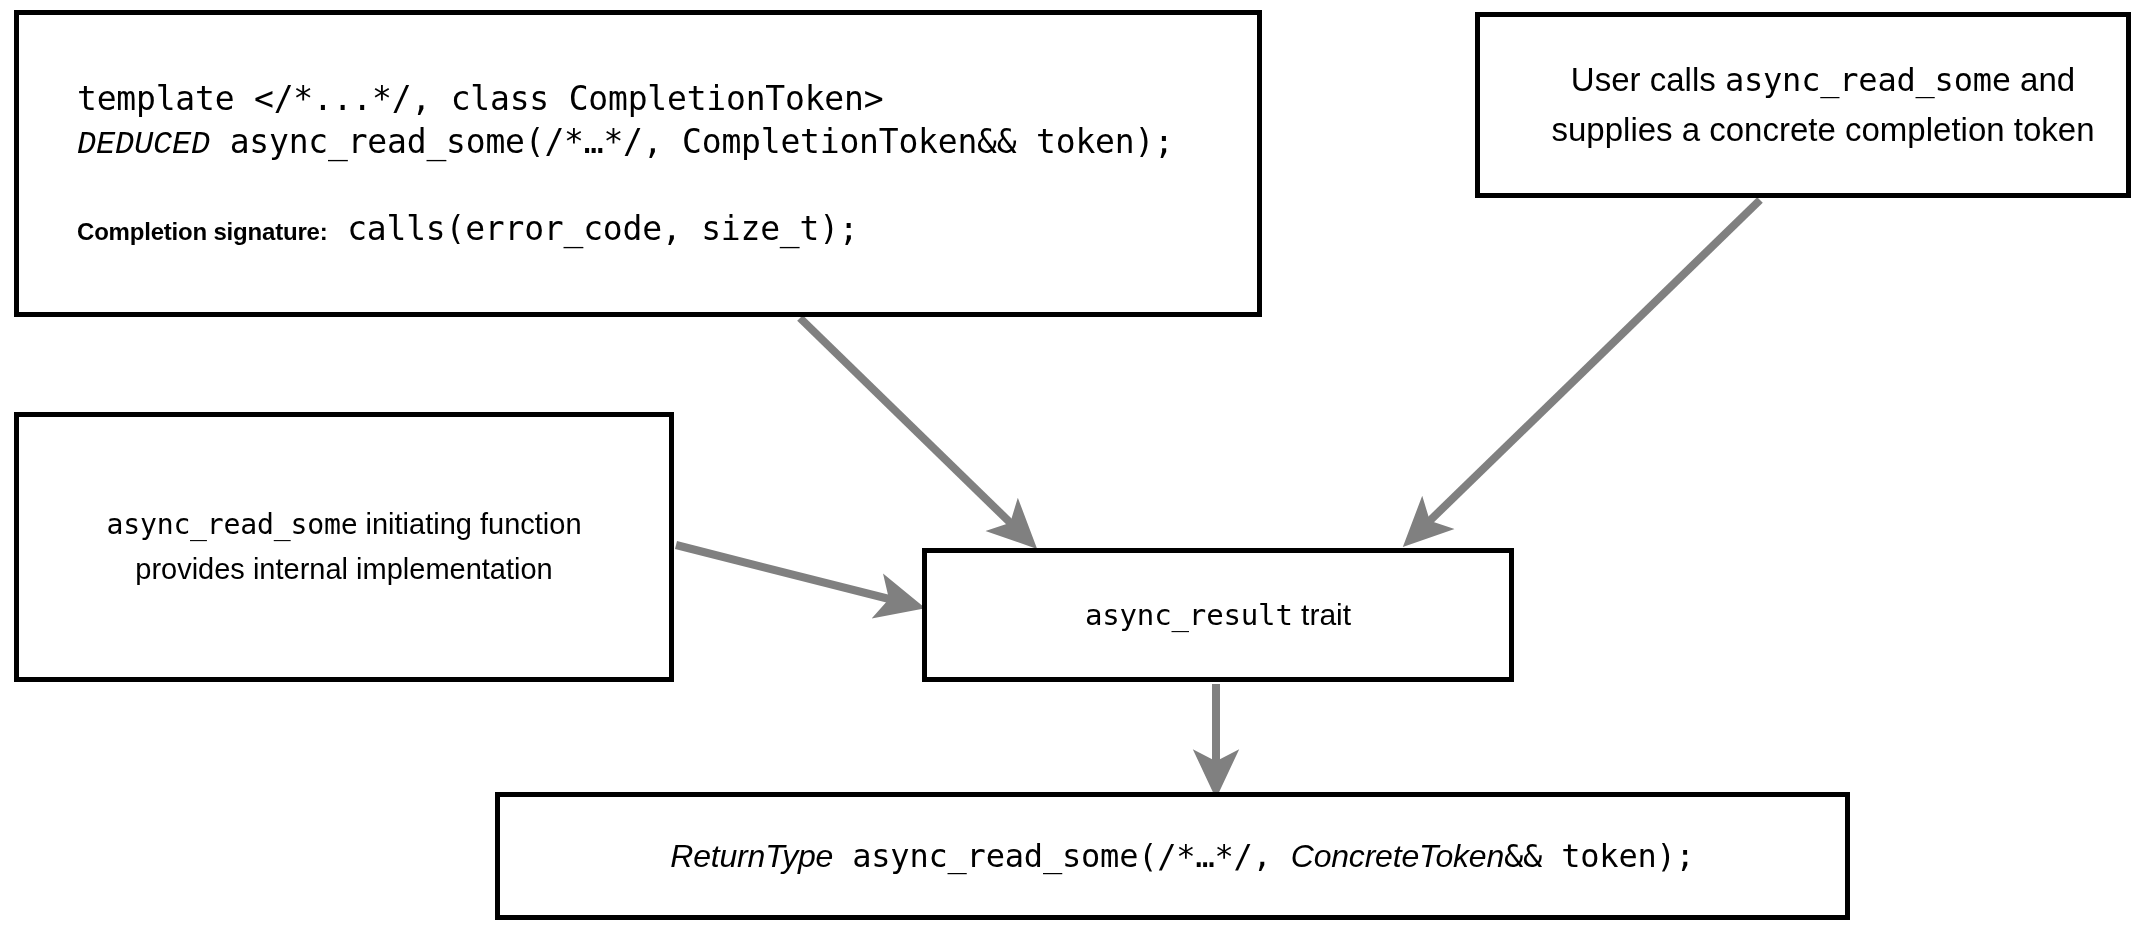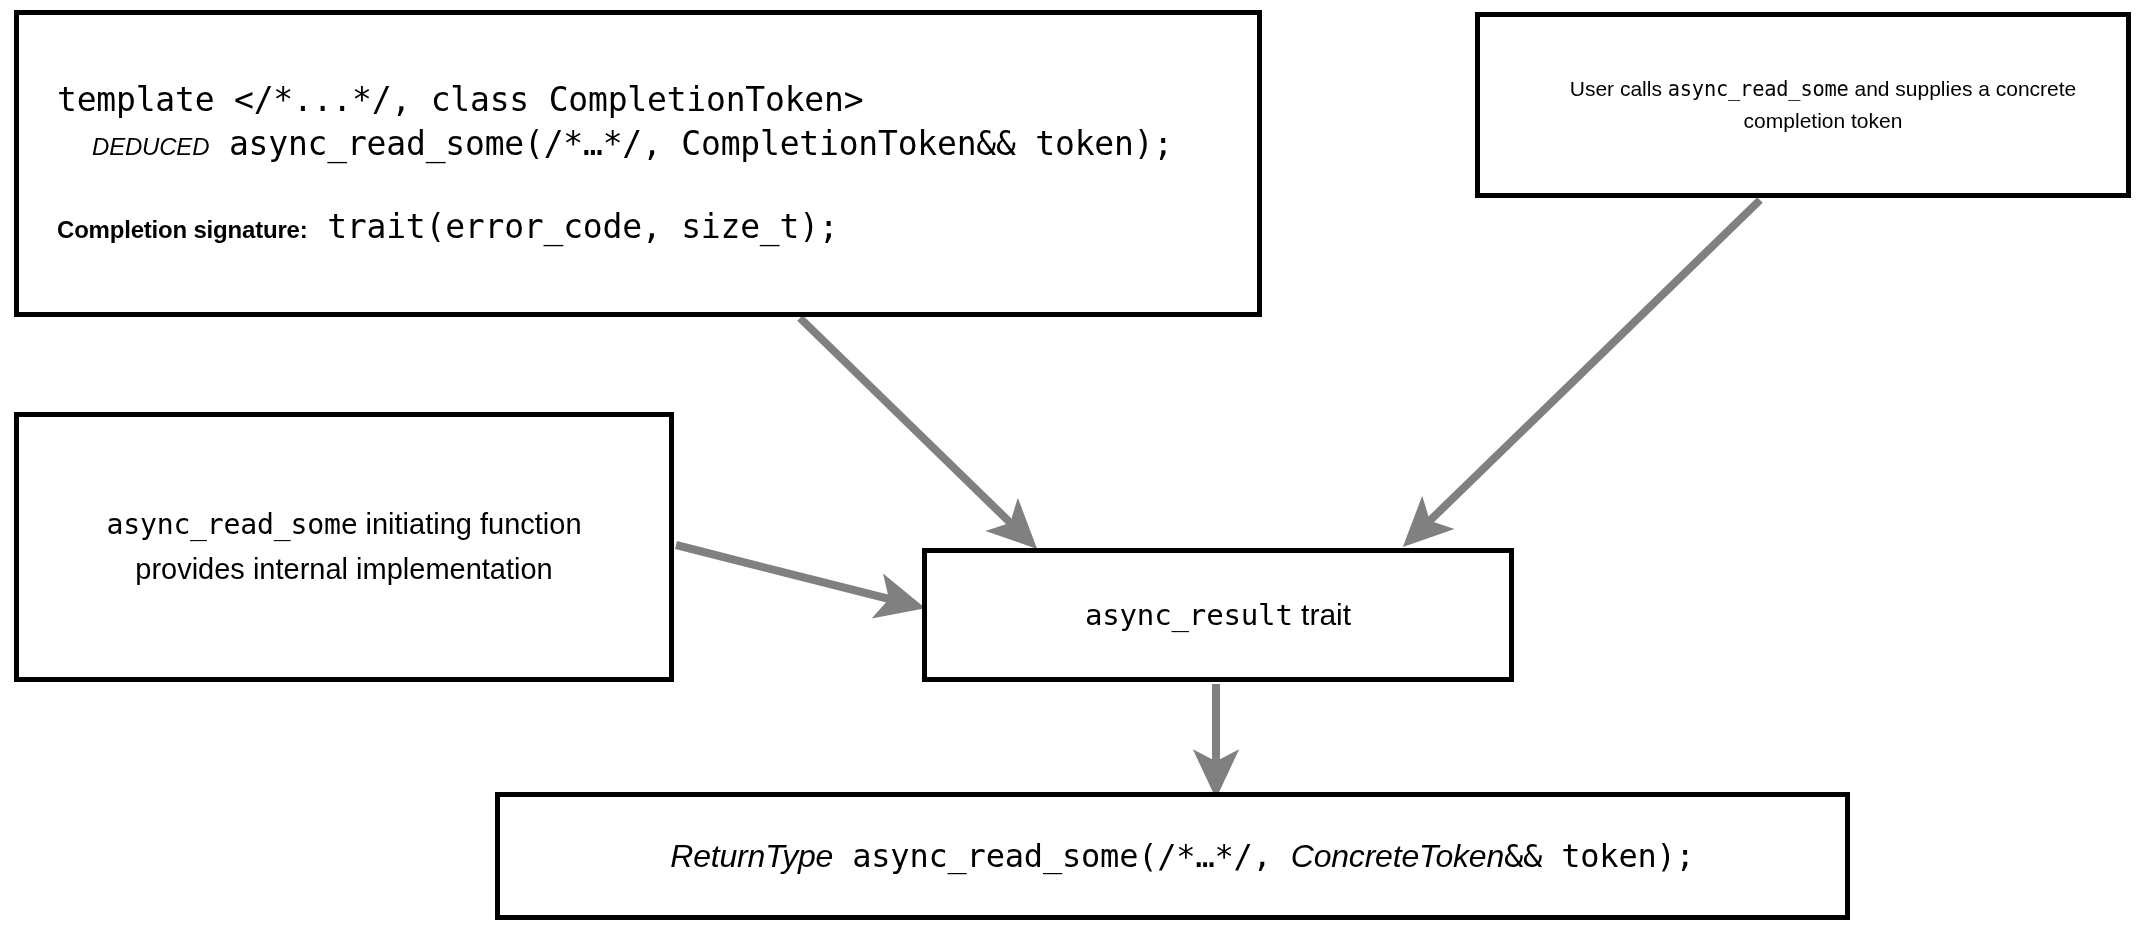--- a/index.html
+++ b/index.html
@@ -32,58 +32,58 @@
   }
 
   
   #box-signature {
     left: 14px;
     top: 10px;
     width: 1248px;
     height: 307px;
     justify-content: flex-start;
     align-items: center;
+    padding-left: 20px;
   }
   #box-signature .box-inner {
     text-align: left;
     padding-left: 38px;
     padding-right: 20px;
   }
   .code-line {
     font-family: "DejaVu Sans Mono", "Liberation Mono", monospace;
     font-size: 33px;
     line-height: 1.32;
     white-space: pre;
     color: #000000;
     letter-spacing: -0.2px;
   }
   .sig-gap { height: 40px; }
   .ital-sans {
-    font-family: Liberation Sans, sans-serif;
+    font-family: Liberation Mono, monospace;
     font-style: italic;
-    font-size: 24px;
-    margin-left: 35px;
+    font-size: 32px;
   }
   .bold-sans {
     font-family: "Liberation Sans", sans-serif;
     font-weight: bold;
     font-style: normal;
     font-size: 24px;
   }
 
   
   #box-user-note {
     left: 1475px;
     top: 12px;
     width: 656px;
     height: 186px;
   }
   #box-user-note .box-inner {
     padding: 0 26px;
-    font-size: 21px;
+    font-size: 33px;
     line-height: 1.52;
     margin-left: 40px;
   }
 
   
   #box-initiating-note {
     left: 14px;
     top: 412px;
     width: 660px;
     height: 270px;
@@ -162,21 +162,21 @@
     <g>
       <line x1="1216" y1="684" x2="1216" y2="786" stroke="#808080" stroke-width="8" marker-end="url(#ah)"></line>
     </g>
   </svg>
 
   <div class="box" id="box-signature">
     <div class="box-inner">
       <div class="code-line">template &lt;/*...*/, class CompletionToken&gt;</div>
       <div class="code-line"><span class="ital-sans">DEDUCED</span><span> async_read_some(/*…*/, CompletionToken&amp;&amp; token);</span></div>
       <div class="sig-gap"></div>
-      <div class="code-line"><span class="bold-sans">Completion signature:</span><span> trait(error_code, size_t);</span></div>
+      <div class="code-line"><span class="bold-sans">Completion signature:</span><span> calls(error_code, size_t);</span></div>
     </div>
   </div>
 
   <div class="box" id="box-user-note">
     <div class="box-inner"><span>User calls </span><span class="mono">async_read_some</span><span> and supplies a concrete completion token</span></div>
   </div>
 
   <div class="box" id="box-trait">
     <div class="box-inner"><span class="mono">async_result</span><span> trait</span></div>
   </div>

